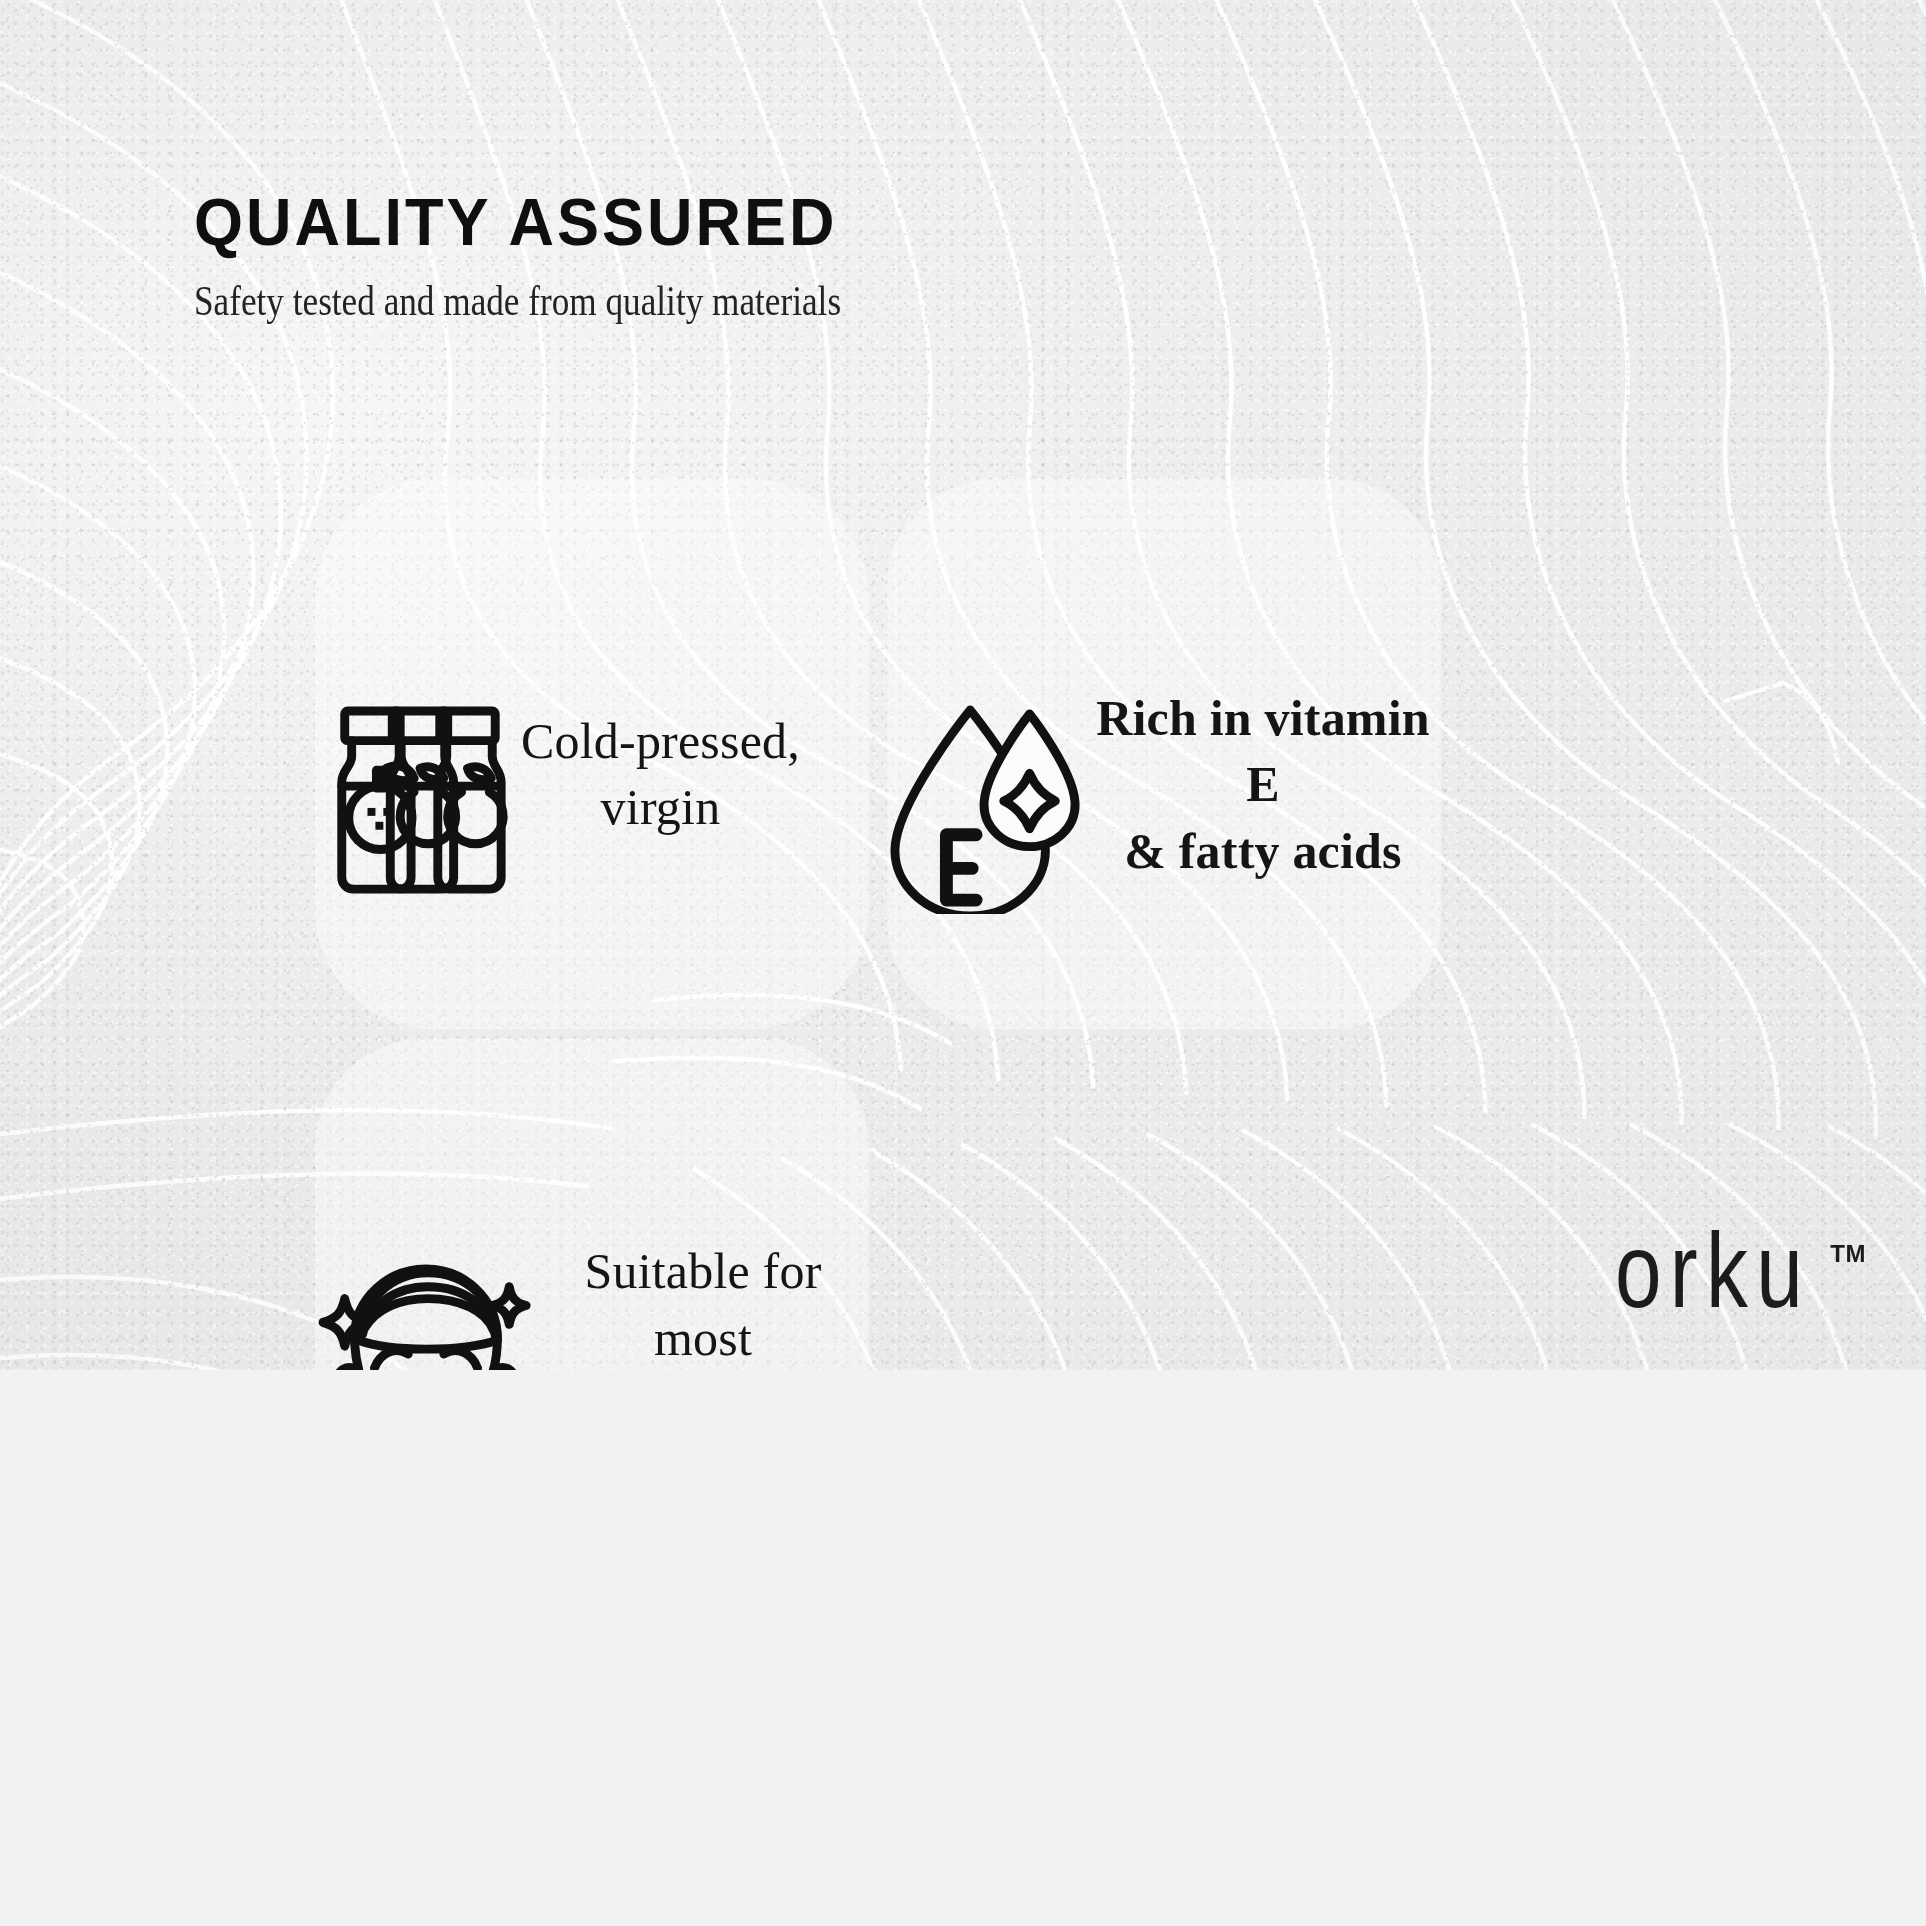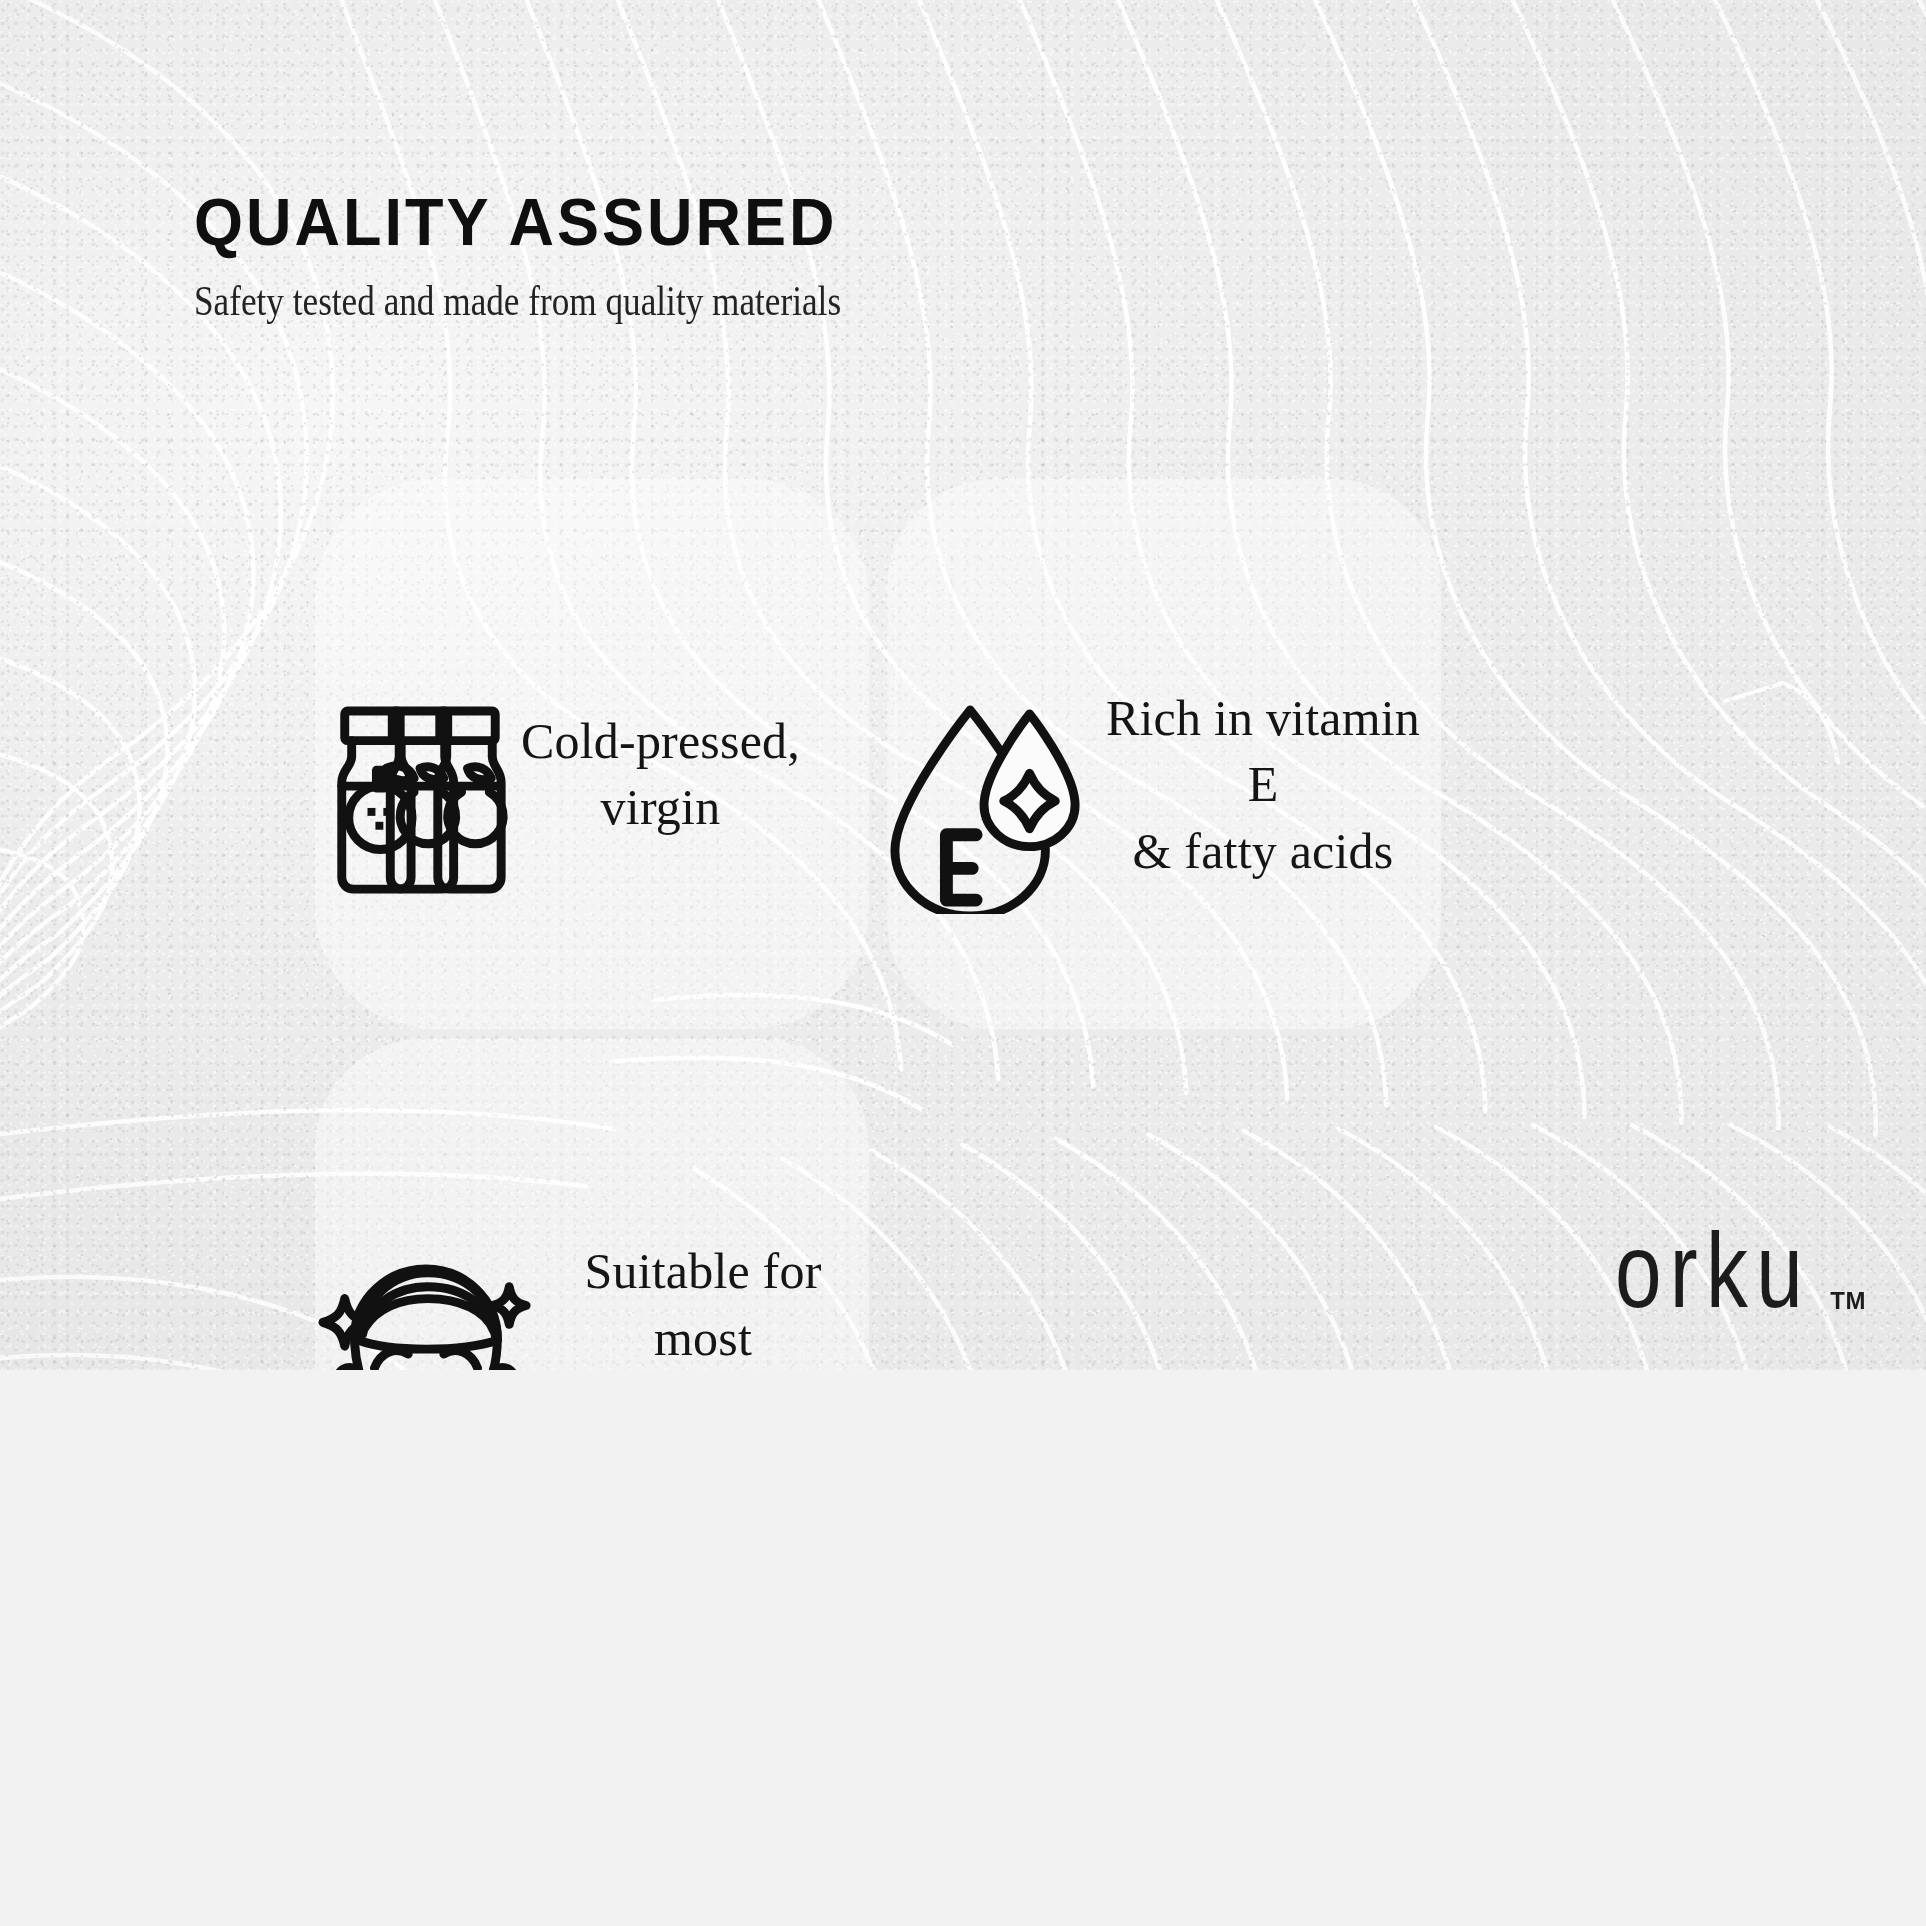--- a/index.html
+++ b/index.html
@@ -134,30 +134,30 @@
     text-align: center;
     white-space: pre-line;
     letter-spacing: 0.2px;
   }
 
   
   .card-tl .card-icon { margin-top: 95px; }
   .card-tr .card-icon { margin-top: 85px; }
   .card-bl .card-icon { margin-top: 105px; height: 214px; }
   .card-br .card-icon { margin-top: 99px; height: 222px; }
-  .card-bl .card-label { margin-top: 61px; }
+  .card-bl .card-label { margin-top: 61px; font-weight: bold; }
   .card-br .card-label { margin-top: 48px; }
 
   
   .logo {
     position: absolute;
     right: 61px;
     bottom: 55px;
     display: flex;
-    align-items: flex-end;
+    align-items: flex-start;
   }
   .logo-word {
     font-family: "Liberation Sans Narrow", "Liberation Sans", sans-serif;
     font-weight: 300;
     font-size: 91px;
     letter-spacing: 9px;
     color: #1c1c1c;
     line-height: .82;
     transform: scaleY(1.16) scaleX(.92);
     transform-origin: left bottom;

